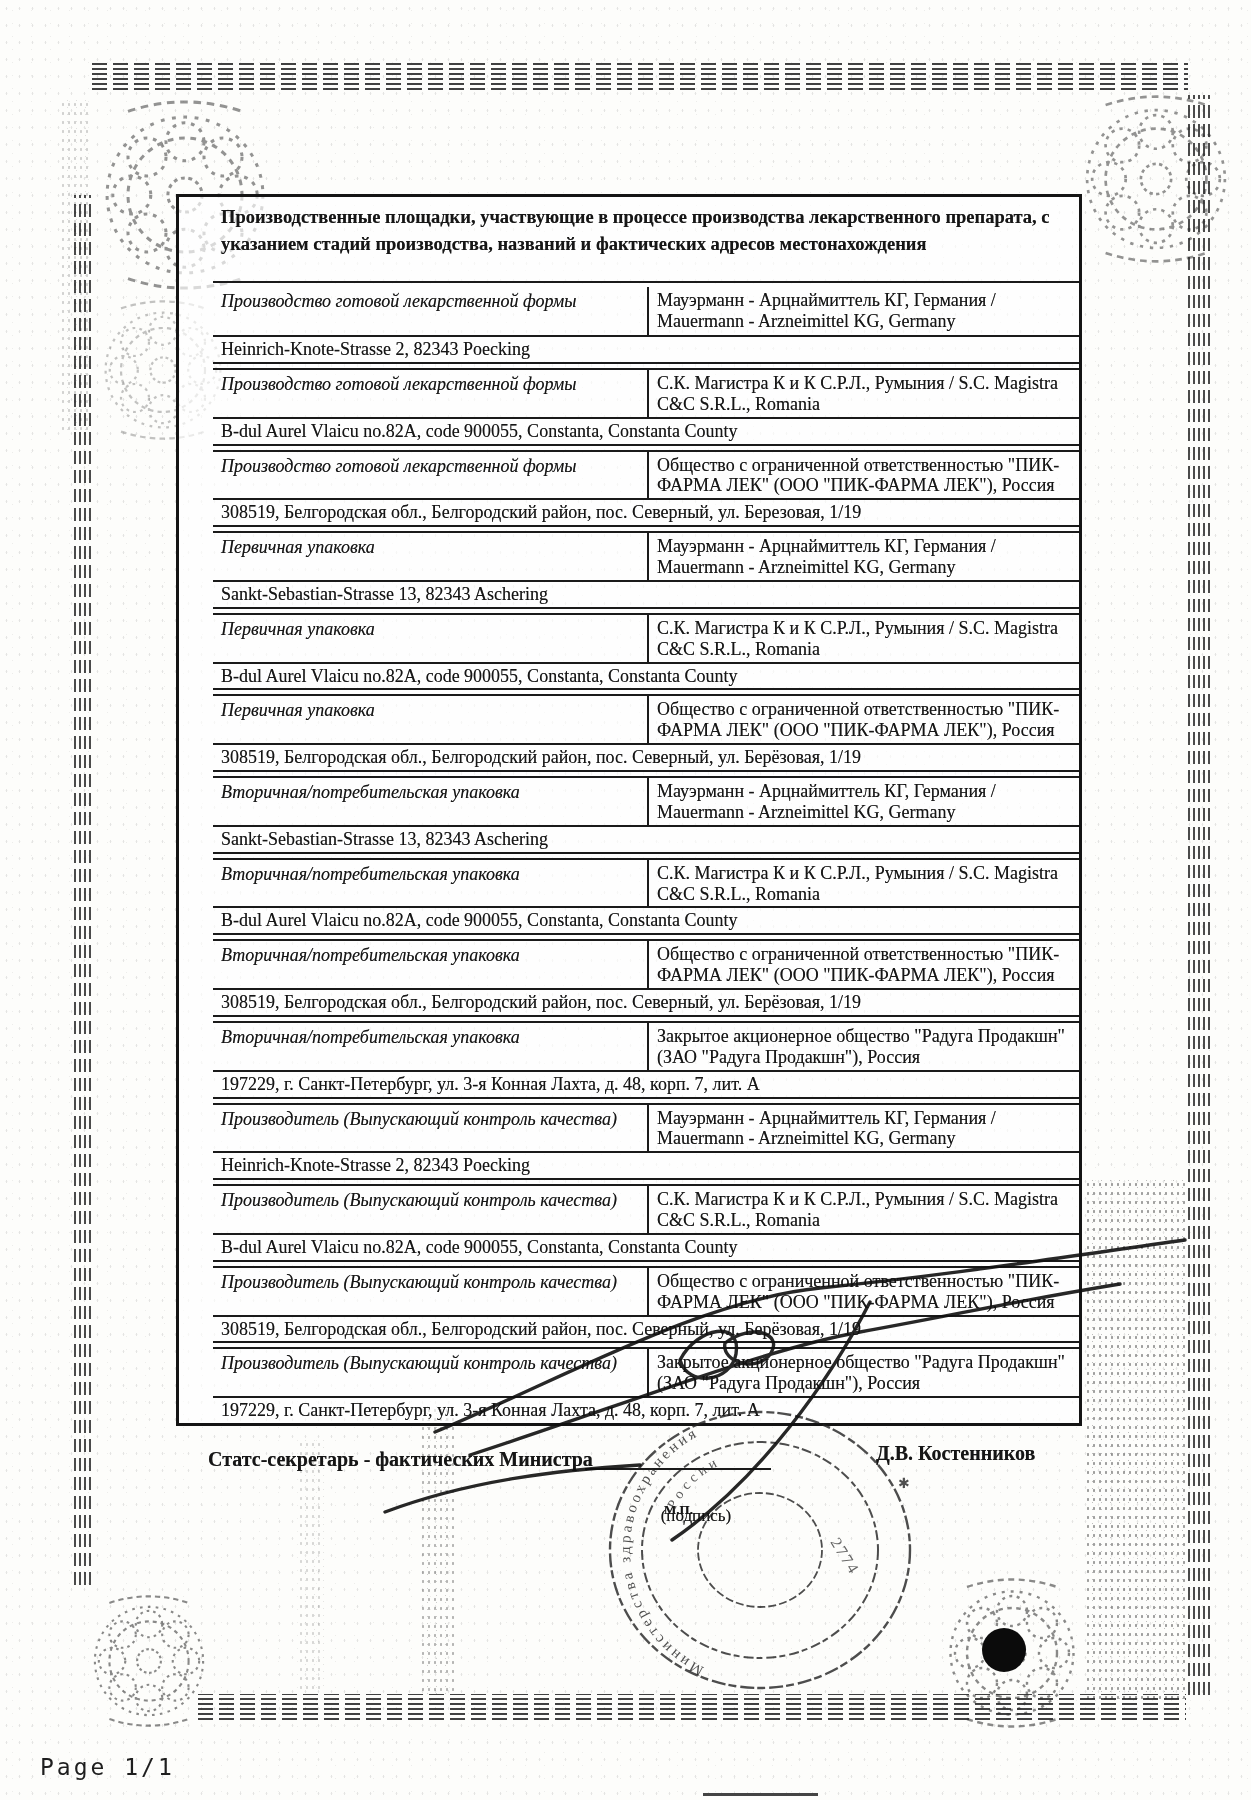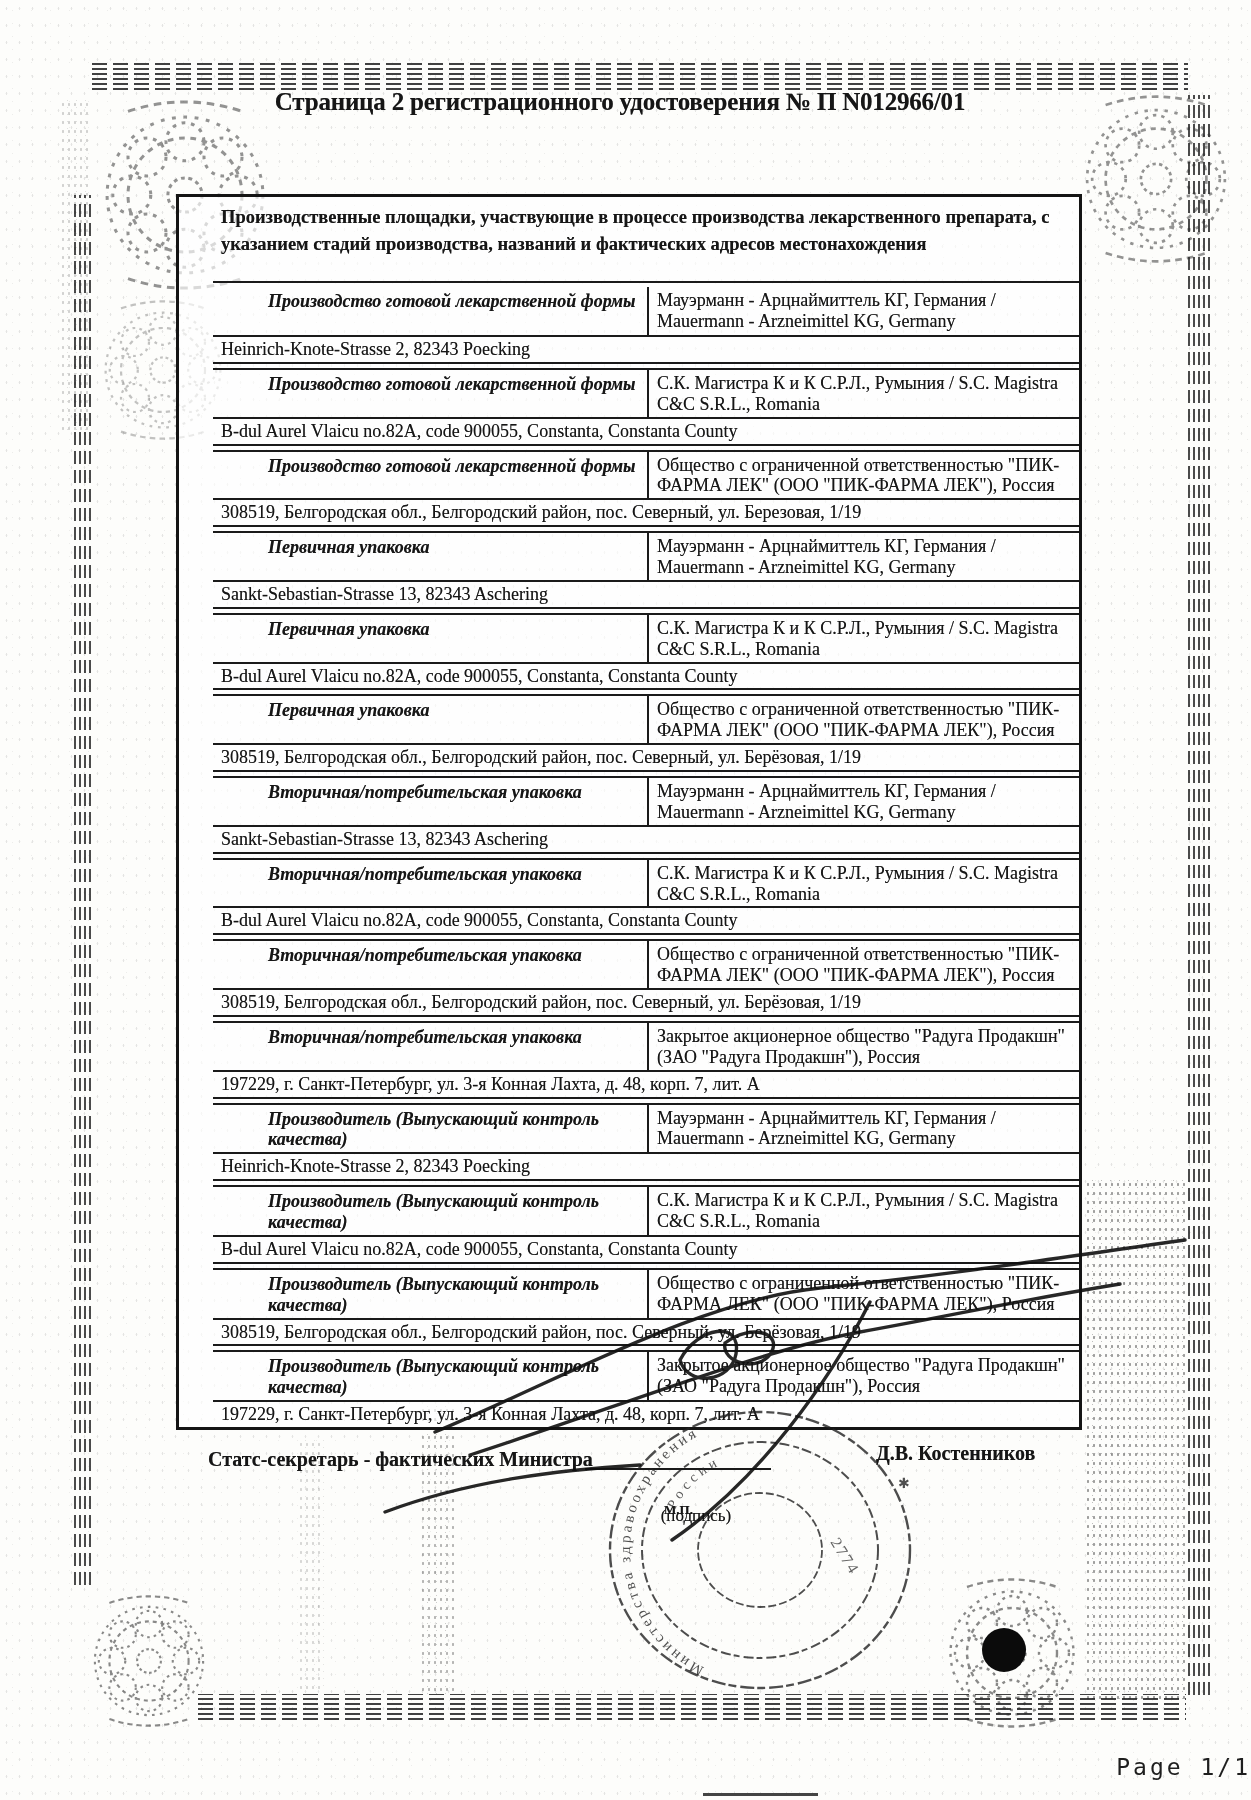--- a/index.html
+++ b/index.html
@@ -78,38 +78,38 @@
     min-height:86px; padding:7px 10px 6px 8px;
     font-weight:bold; font-size:18.5px; line-height:1.45;
     border-bottom:2px solid #1a1a1a; box-sizing:border-box;
   }
   .row{ border-top:2px solid #1a1a1a; box-sizing:border-box; }
   .row:first-of-type{ border-top:none; }
   .row.pair{ display:grid; grid-template-columns:434px 1fr; min-height:48px; margin-top:4px; }
   .row.addr{ min-height:25px; border-bottom:2px solid #1a1a1a; }
   .row.addr:last-child{ border-bottom:none; }
   .cell{ padding:2px 8px 2px 8px; }
-  .cell.stage{ font-style:italic; font-weight:700; padding-top:4px;margin-left:47px; }
+  .cell.stage{ font-style:italic; font-weight:400; padding-top:4px; }
   .cell.company{ border-left:2px solid #1a1a1a; padding-top:3px; }
   .cell.addr-cell{ padding-top:2px;border-radius:9px; }
 
   
   .sig-post{ position:absolute; left:208px; top:1448px; font-size:20px; font-weight:bold; }
   .sig-name{ position:absolute; left:876px; top:1442px; font-size:20px; font-weight:bold; }
   .sig-line{ position:absolute; left:585px; top:1468px; width:186px; height:2px; background:#1a1a1a; }
   .sig-podpis{ position:absolute; left:636px; top:1474px; width:120px; text-align:center; font-size:17px;margin-top:32px; }
   .sig-mp{ position:absolute; left:664px; top:1502px; font-size:13px; font-weight:bold; }
 
   .stamp-svg{ position:absolute; left:578px; top:1392px; width:372px; height:306px; pointer-events:none; }
   .signature-svg{ position:absolute; left:380px; top:1225px; width:820px; height:330px; pointer-events:none; }
 
   
   .footer{
     position:absolute; left:0; top:1754px; width:1251px; padding-left:40px; box-sizing:border-box;
-    text-align:right; font-family:"DejaVu Sans Mono","Liberation Mono",monospace;
+    text-align:left; font-family:"DejaVu Sans Mono","Liberation Mono",monospace;
     font-size:23px; letter-spacing:3px; color:#1e1e1e;
   }
   .stray-line{ position:absolute; left:703px; top:1793px; width:115px; height:3px; background:#444; }
   .defs-hidden{ position:absolute; width:0; height:0; overflow:hidden; }
 </style>
 </head>
 <body>
 
 <div class="page">
 
@@ -155,21 +155,20 @@
   <svg class="rosette rz-br" viewBox="0 0 100 100">
       <use href="#rosette"></use>
     </svg>
   <div class="black-dot"></div>
 
   <div class="noise noise-right-margin"></div>
   <div class="noise noise-strip-a"></div>
   <div class="noise noise-strip-b"></div>
   <div class="noise noise-strip-c"></div>
 
-  <div class="title doc-text">Страница 2 регистрационного удостоверения № П N012966/01</div>
 
   <div class="reg-table">
     <div class="t-header doc-text">Производственные площадки, участвующие в процессе производства лекарственного препарата, с указанием стадий производства, названий и фактических адресов местонахождения</div>
     <div id="rows-container">
     <div class="row pair">
       <div class="cell stage doc-text">Производство готовой лекарственной формы</div>
       <div class="cell company doc-text">Мауэрманн - Арцнаймиттель КГ, Германия / Mauermann - Arzneimittel KG,  Germany</div>
     </div>
 
     <div class="row addr">

